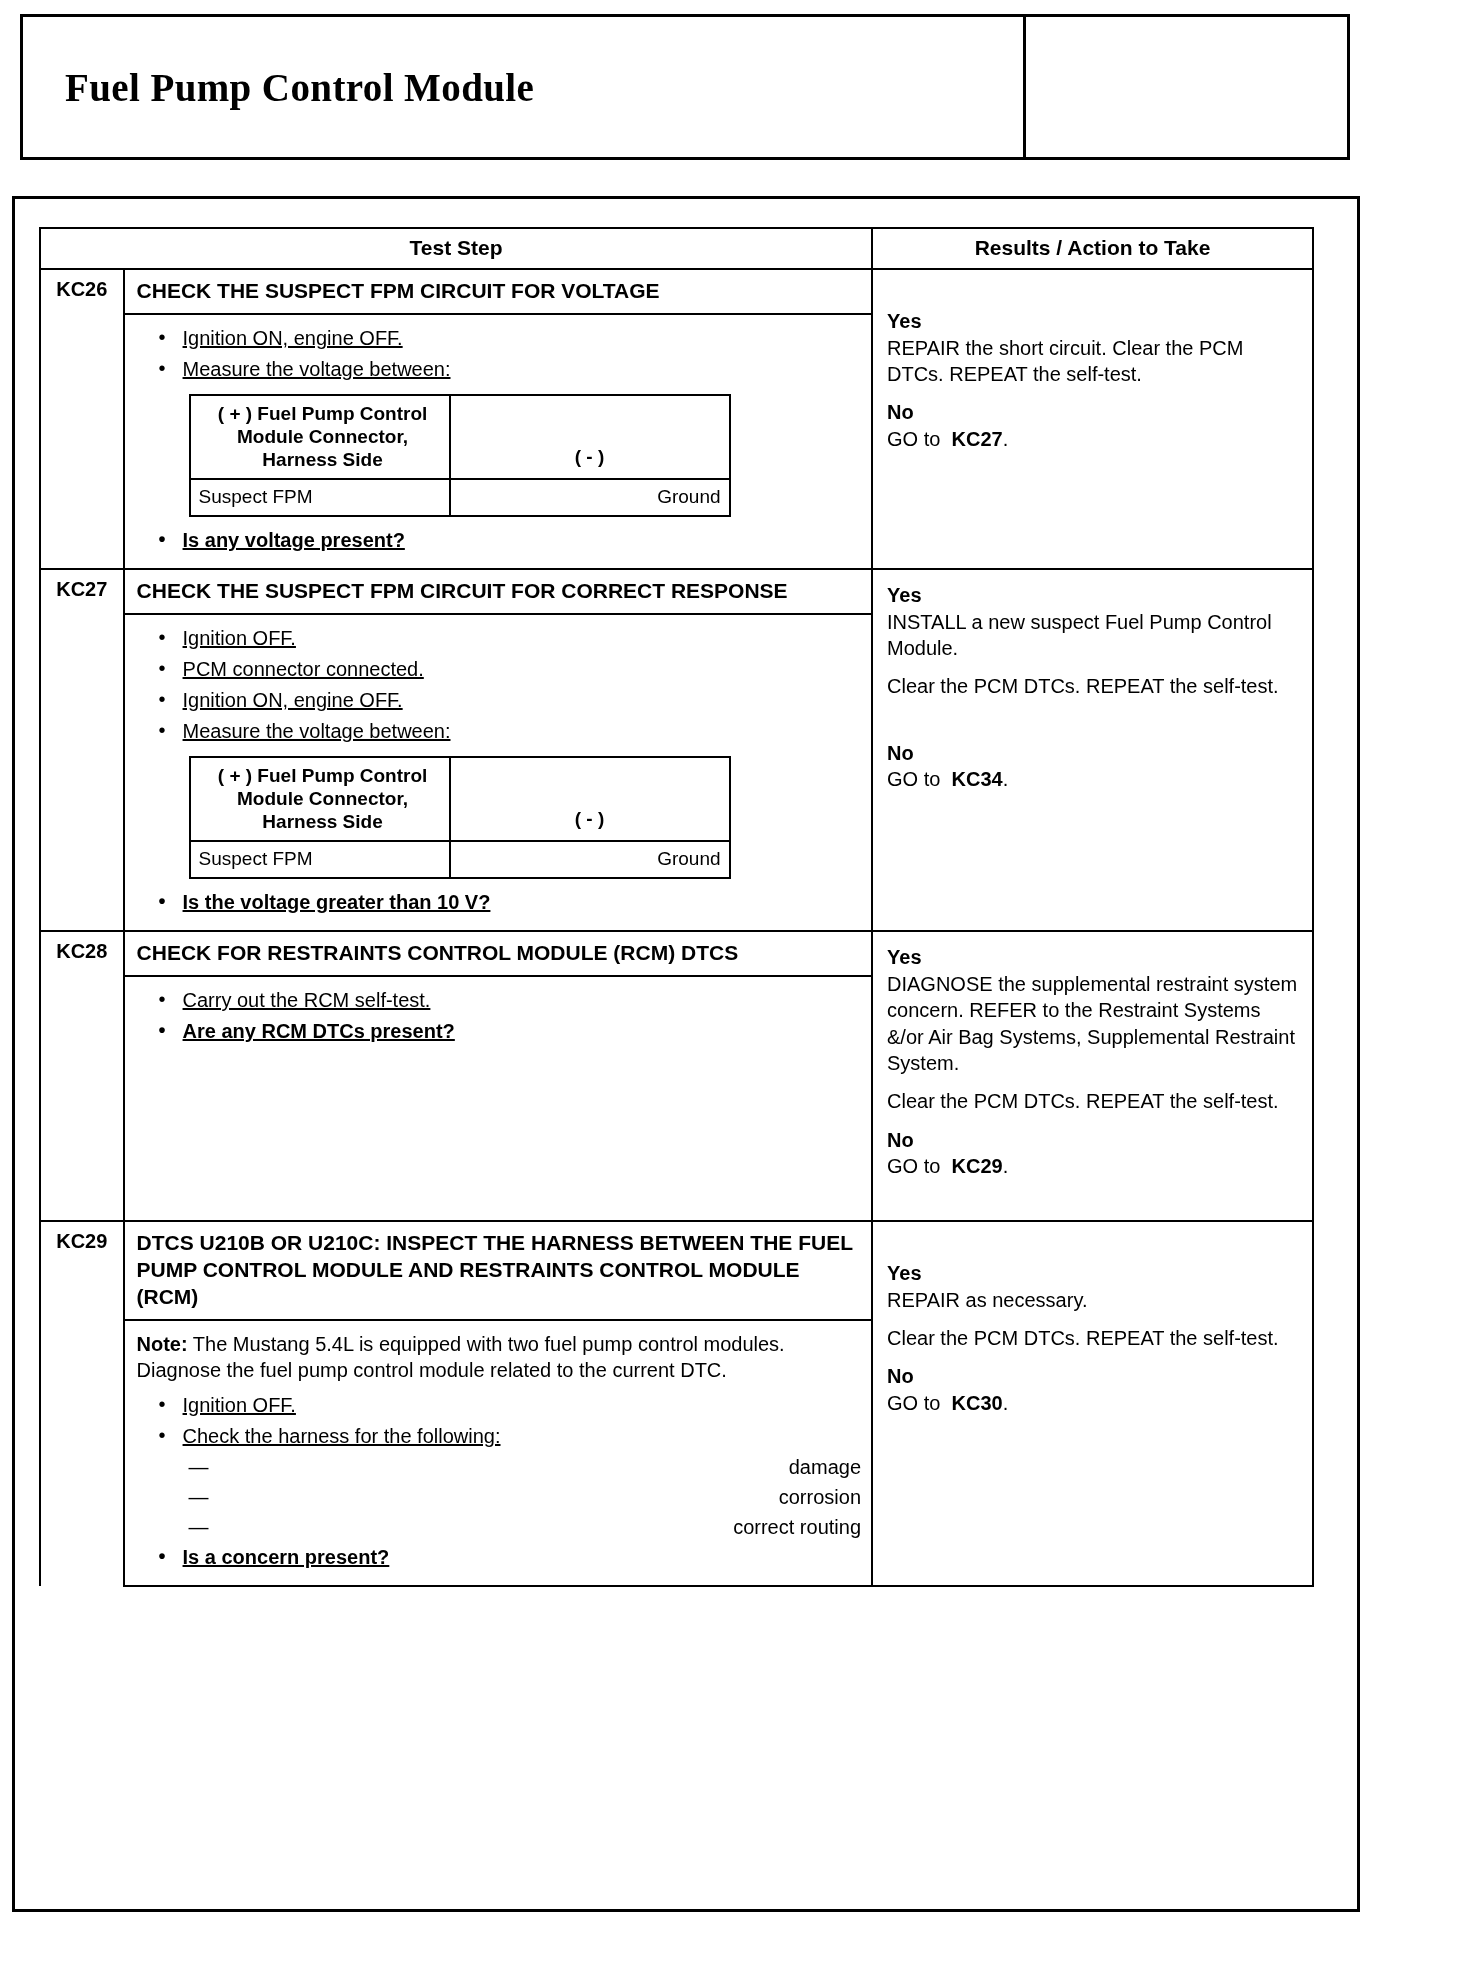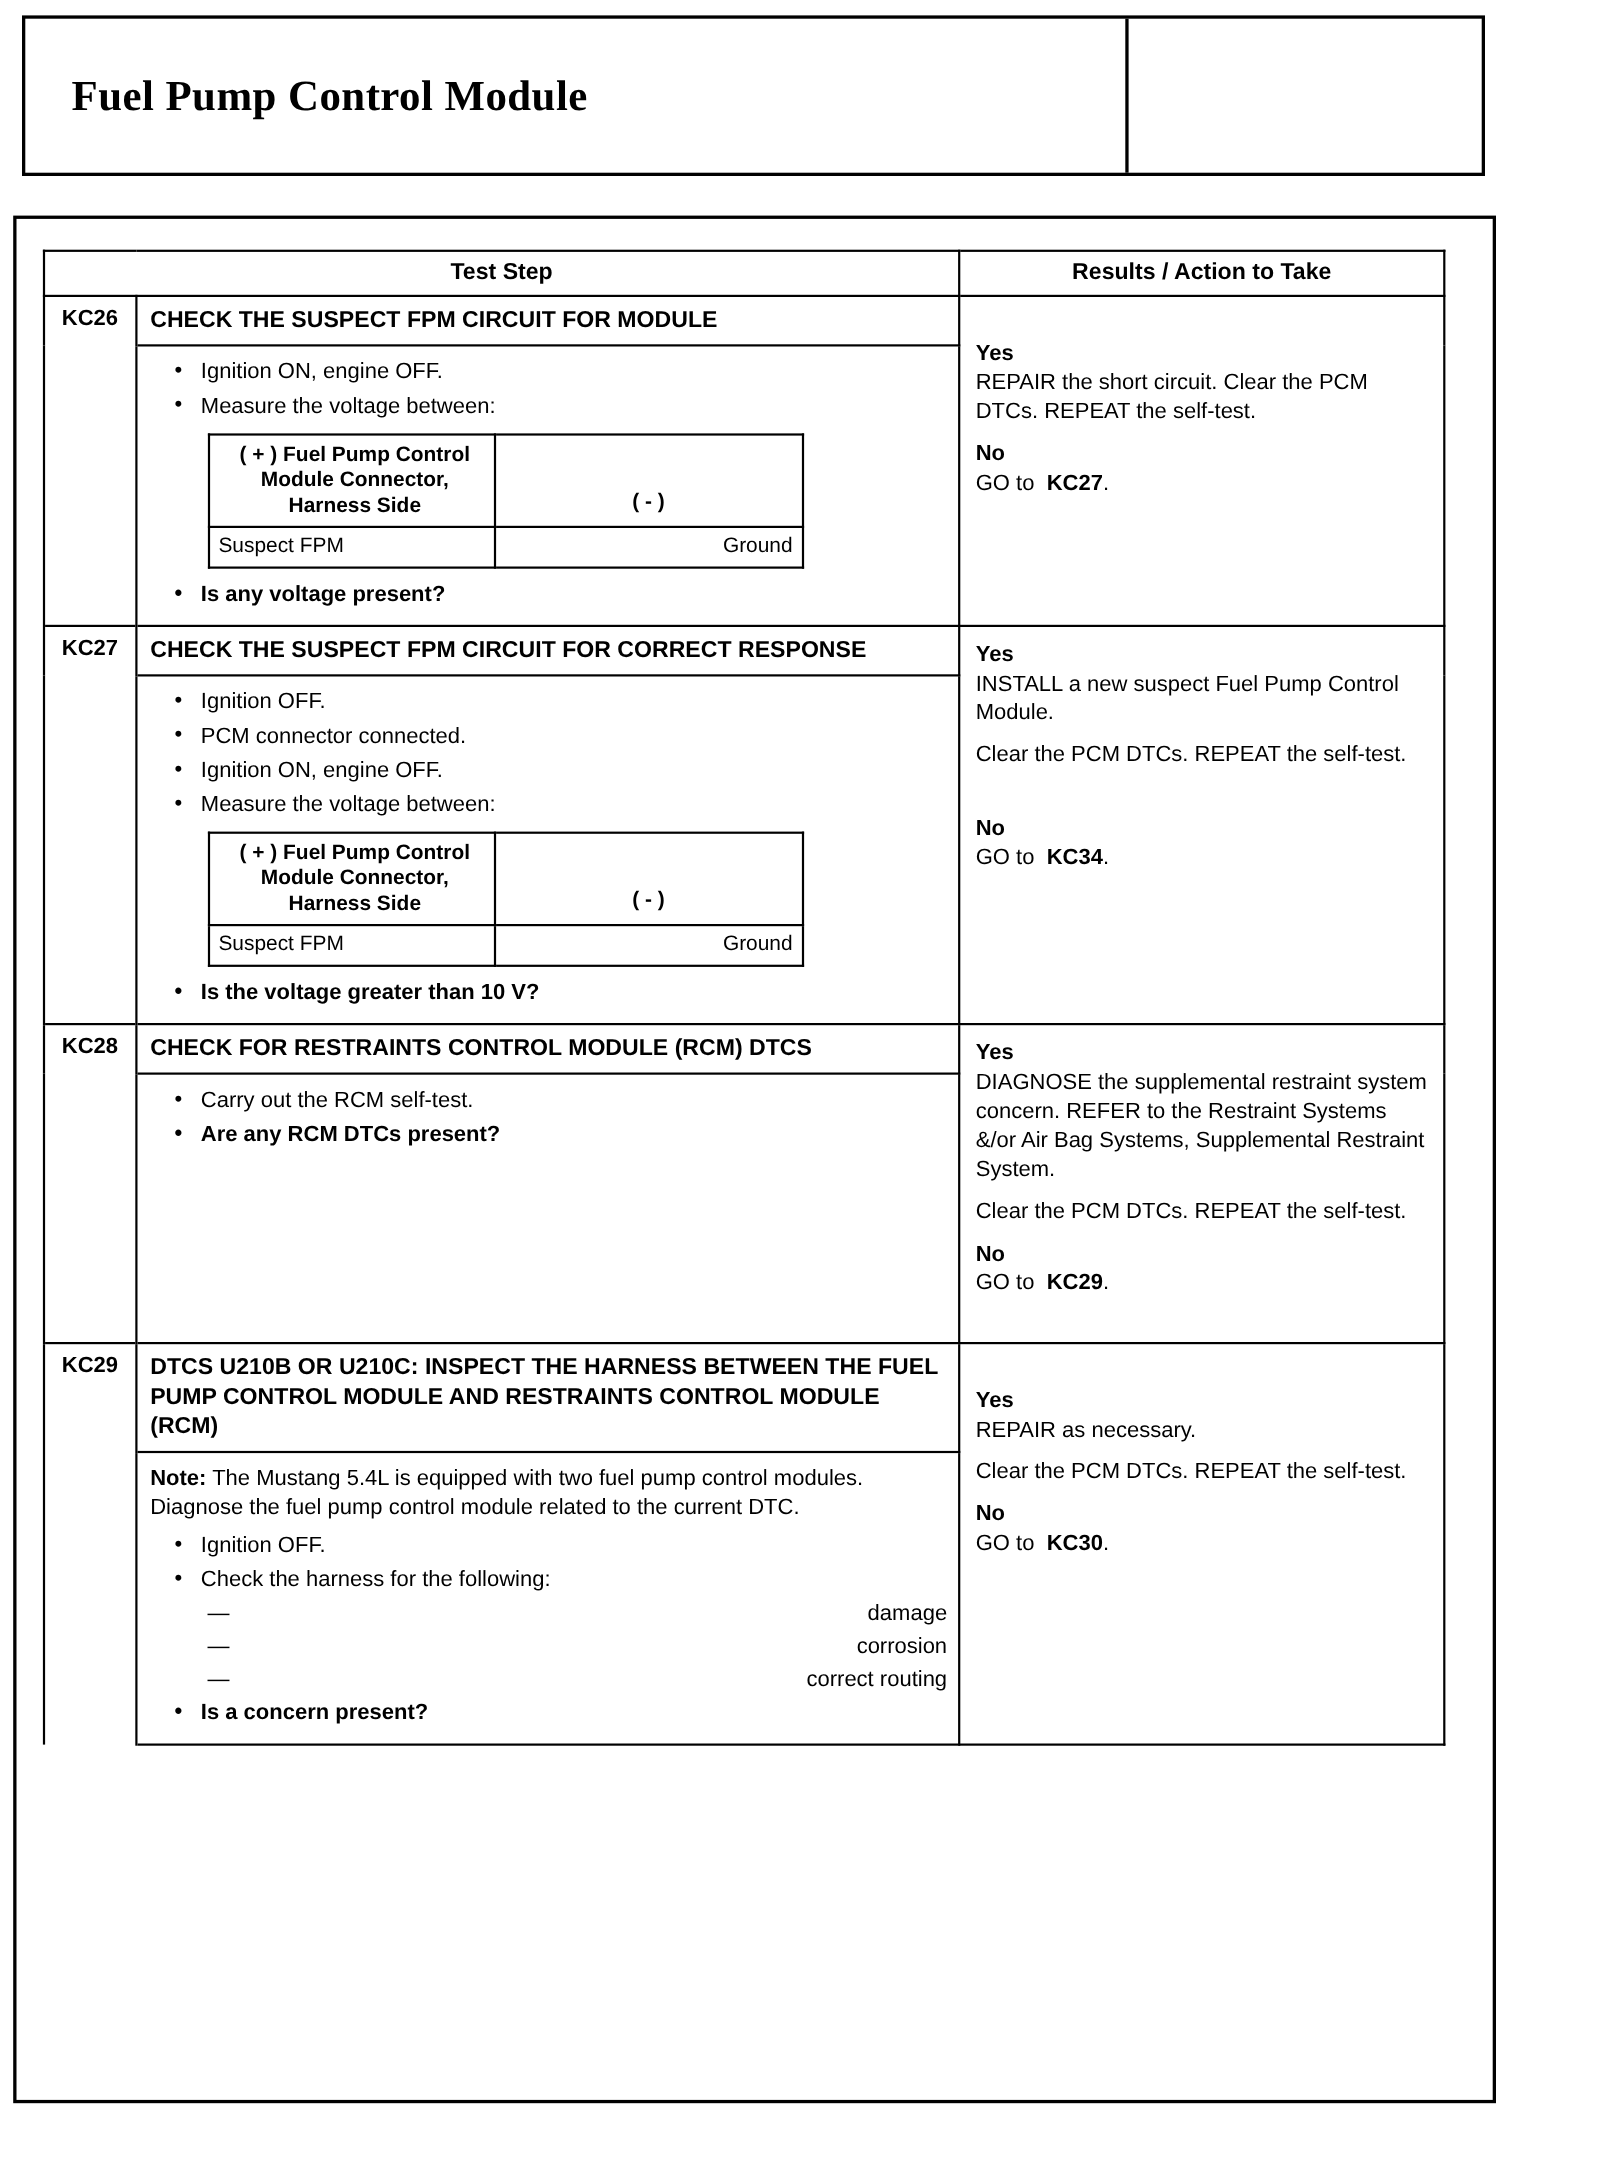--- a/index.html
+++ b/index.html
@@ -138,20 +138,21 @@
   .res-text { margin: 0 0 12px 0; }
   .res-text:last-child { margin-bottom: 0; }
   .res-goto { margin: 0; }
   .res-goto b { font-weight: bold; }
   .gap-md { height: 26px; }
 
   ul.bullets {
     list-style: none;
     margin: 2px 0 0 0;
     padding: 0;
+    text-decoration: underline;
   }
   ul.bullets > li {
     position: relative;
     padding-left: 46px;
     margin: 0 0 5px 0;
     font-size: 20px;
     line-height: 1.3;
   }
   ul.bullets > li::before {
     content: "\2022";
@@ -244,21 +245,21 @@
       </colgroup>
       <tbody>
 
         <tr>
           <td class="hdr-cell" colspan="2">Test Step</td>
           <td class="hdr-cell">Results / Action to Take</td>
         </tr>
 
         <tr>
           <td class="id-cell">KC26</td>
-          <td class="title-cell">CHECK THE SUSPECT FPM CIRCUIT FOR MODULE</td>
+          <td class="title-cell">CHECK THE SUSPECT FPM CIRCUIT FOR VOLTAGE</td>
           <td class="res-cell" rowspan="2">
             <div class="gap-md"></div>
             <div class="res-label">Yes</div>
             <p class="res-text">REPAIR the short circuit. Clear the PCM DTCs. REPEAT the self-test.</p>
             <div class="res-label">No</div>
             <p class="res-goto">
               <span>GO to</span>
               &nbsp;<b>KC27</b><span>.</span>
             </p>
           </td>

